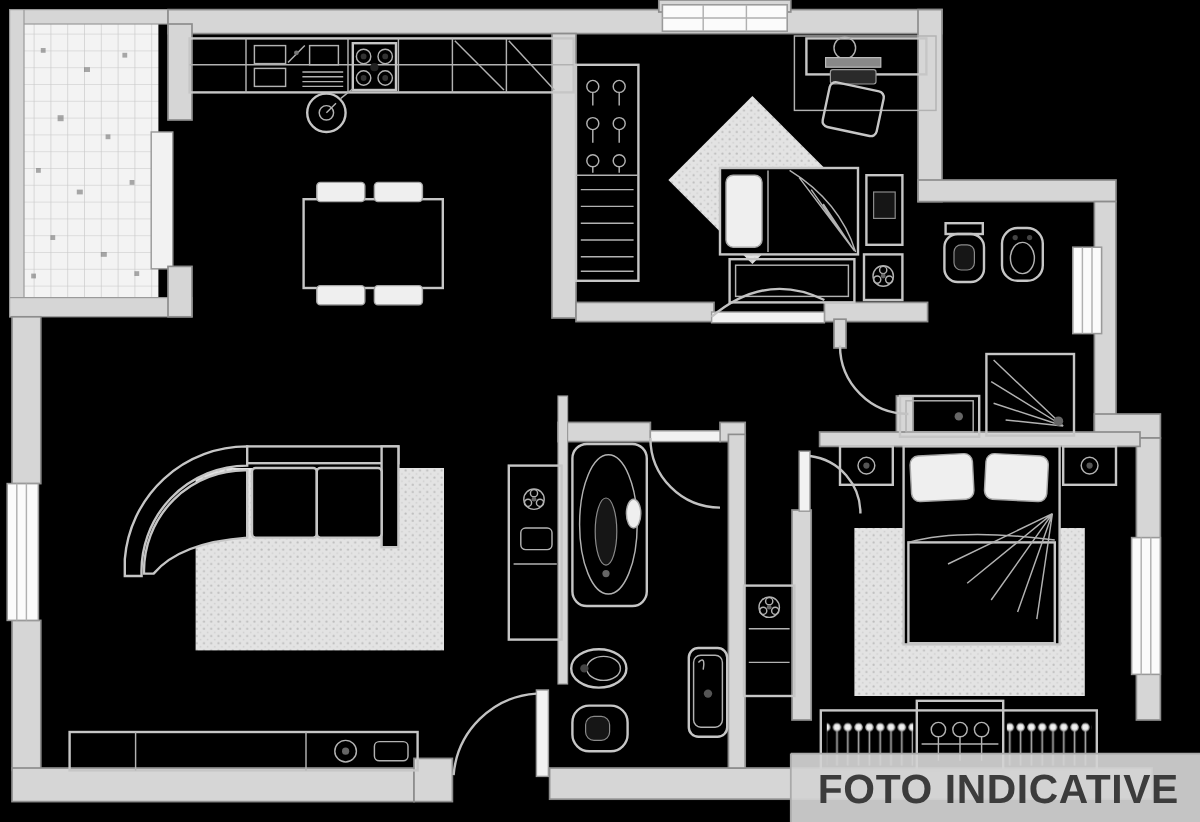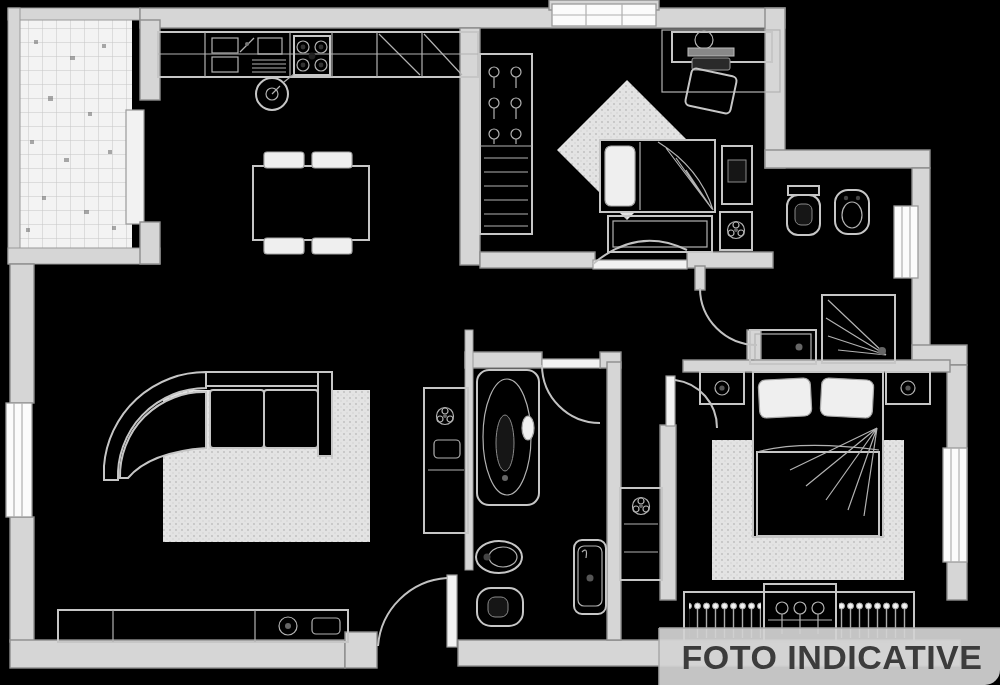--- a/index.html
+++ b/index.html
@@ -1,16 +1,16 @@
 <!DOCTYPE html>
 <html><head>
 <meta charset="utf-8">
 <style>
   html,body{margin:0;padding:0;background:#000;}
-  #stage{position:relative;width:1000px;height:685px;background:#000;overflow:hidden;border-radius:15px;}
+  #stage{position:relative;width:1000px;height:685px;background:#000;overflow:hidden;}
   svg{display:block;}
   .wall{fill:#d6d6d6;stroke:#8d8d8d;stroke-width:1.4;}
   .twall{fill:#d6d6d6;stroke:#9a9a9a;stroke-width:1;}
   .win{fill:#fbfbfb;stroke:#9a9a9a;stroke-width:1.3;}
   .winline{stroke:#b0b0b0;stroke-width:1.2;fill:none;}
   .furn{fill:none;stroke:#c6c6c6;stroke-width:2;}
   .furnthin{fill:none;stroke:#b2b2b2;stroke-width:1.2;}
   .furnsolid{fill:#000;stroke:#c6c6c6;stroke-width:2;}
   .fdark{fill:#161616;stroke:#8a8a8a;stroke-width:1;}
   .fwhite{fill:#efefef;stroke:#a8a8a8;stroke-width:1.2;}

